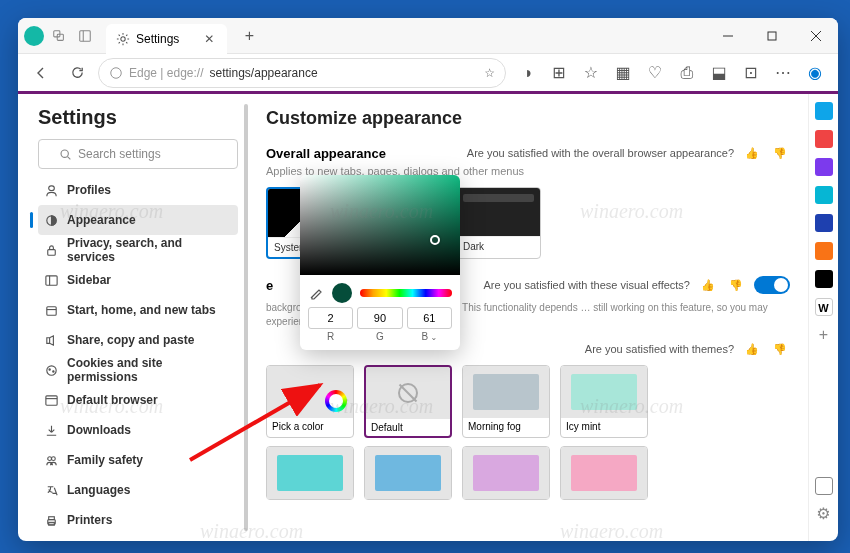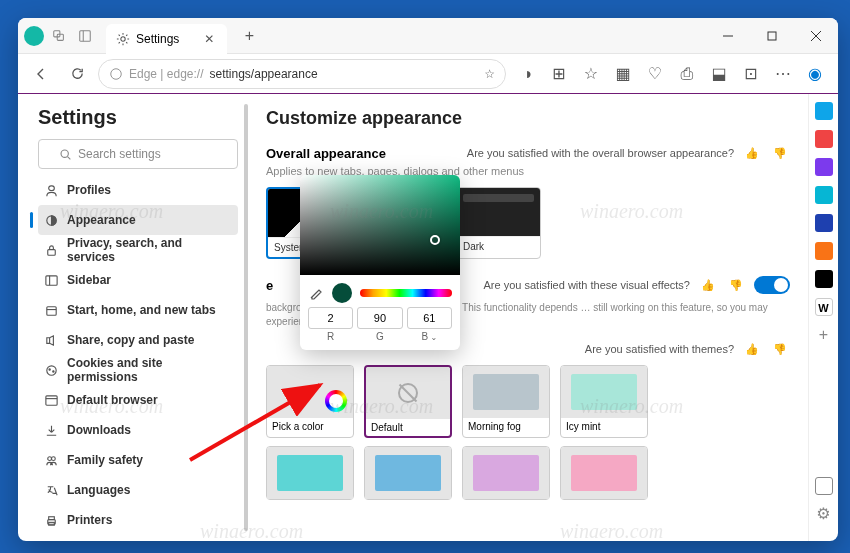--- a/index.html
+++ b/index.html
@@ -9,21 +9,21 @@
 .tab-area { display: flex; align-items: center; padding-left: 6px; gap: 4px; }
 .ext-icon { width: 22px; height: 22px; display: flex; align-items: center; justify-content: center; border-radius: 4px; font-size: 12px; }
 .ext-icon.teal { background: #14b8a6; border-radius: 50%; width: 20px; height: 20px; }
 .ext-icon.rebox { color: #888; }
 .tab { background: #fff; border-radius: 6px 6px 0 0; padding: 6px 10px; display: flex; align-items: center; gap: 6px; font-size: 12px; margin-left: 6px; height: 30px; margin-top: 6px; }
 .tab svg { width: 14px; height: 14px; }
 .tab-close { width: 16px; height: 16px; display: flex; align-items: center; justify-content: center; color: #555; margin-left: 16px; }
 .new-tab { width: 28px; height: 28px; display: flex; align-items: center; justify-content: center; font-size: 16px; color: #555; margin-left: 4px; }
 .win-controls { margin-left: auto; display: flex; }
 .win-btn { width: 44px; height: 36px; display: flex; align-items: center; justify-content: center; color: #333; }
-.toolbar { height: 40px; display: flex; align-items: center; padding: 0 8px; gap: 6px; background: #fff; border-bottom: 1px solid #701a75; }
+.toolbar { height: 40px; display: flex; align-items: center; padding: 0 8px; gap: 6px; background: #fff; border-bottom: 3px solid #701a75; }
 .tb-btn { width: 30px; height: 30px; display: flex; align-items: center; justify-content: center; color: #555; border-radius: 4px; }
 .address { flex: 1; height: 30px; border: 1px solid #ddd; border-radius: 15px; display: flex; align-items: center; padding: 0 10px; font-size: 12px; color: #666; gap: 6px; }
 .address .host { color: #999; }
 .address .path { color: #333; }
 .address .star { margin-left: auto; }
 .tb-icons { display: flex; gap: 2px; }
 .content { flex: 1; display: flex; overflow: hidden; }
 .sidebar-col { width: 230px; padding: 12px 10px 0 20px; border-right: none; position: relative; }
 .sidebar-scroll { position: absolute; right: 0; top: 10px; bottom: 10px; width: 4px; background: #ccc; border-radius: 2px; }
 .settings-h { font-size: 20px; font-weight: 600; color: #222; margin-bottom: 10px; }

